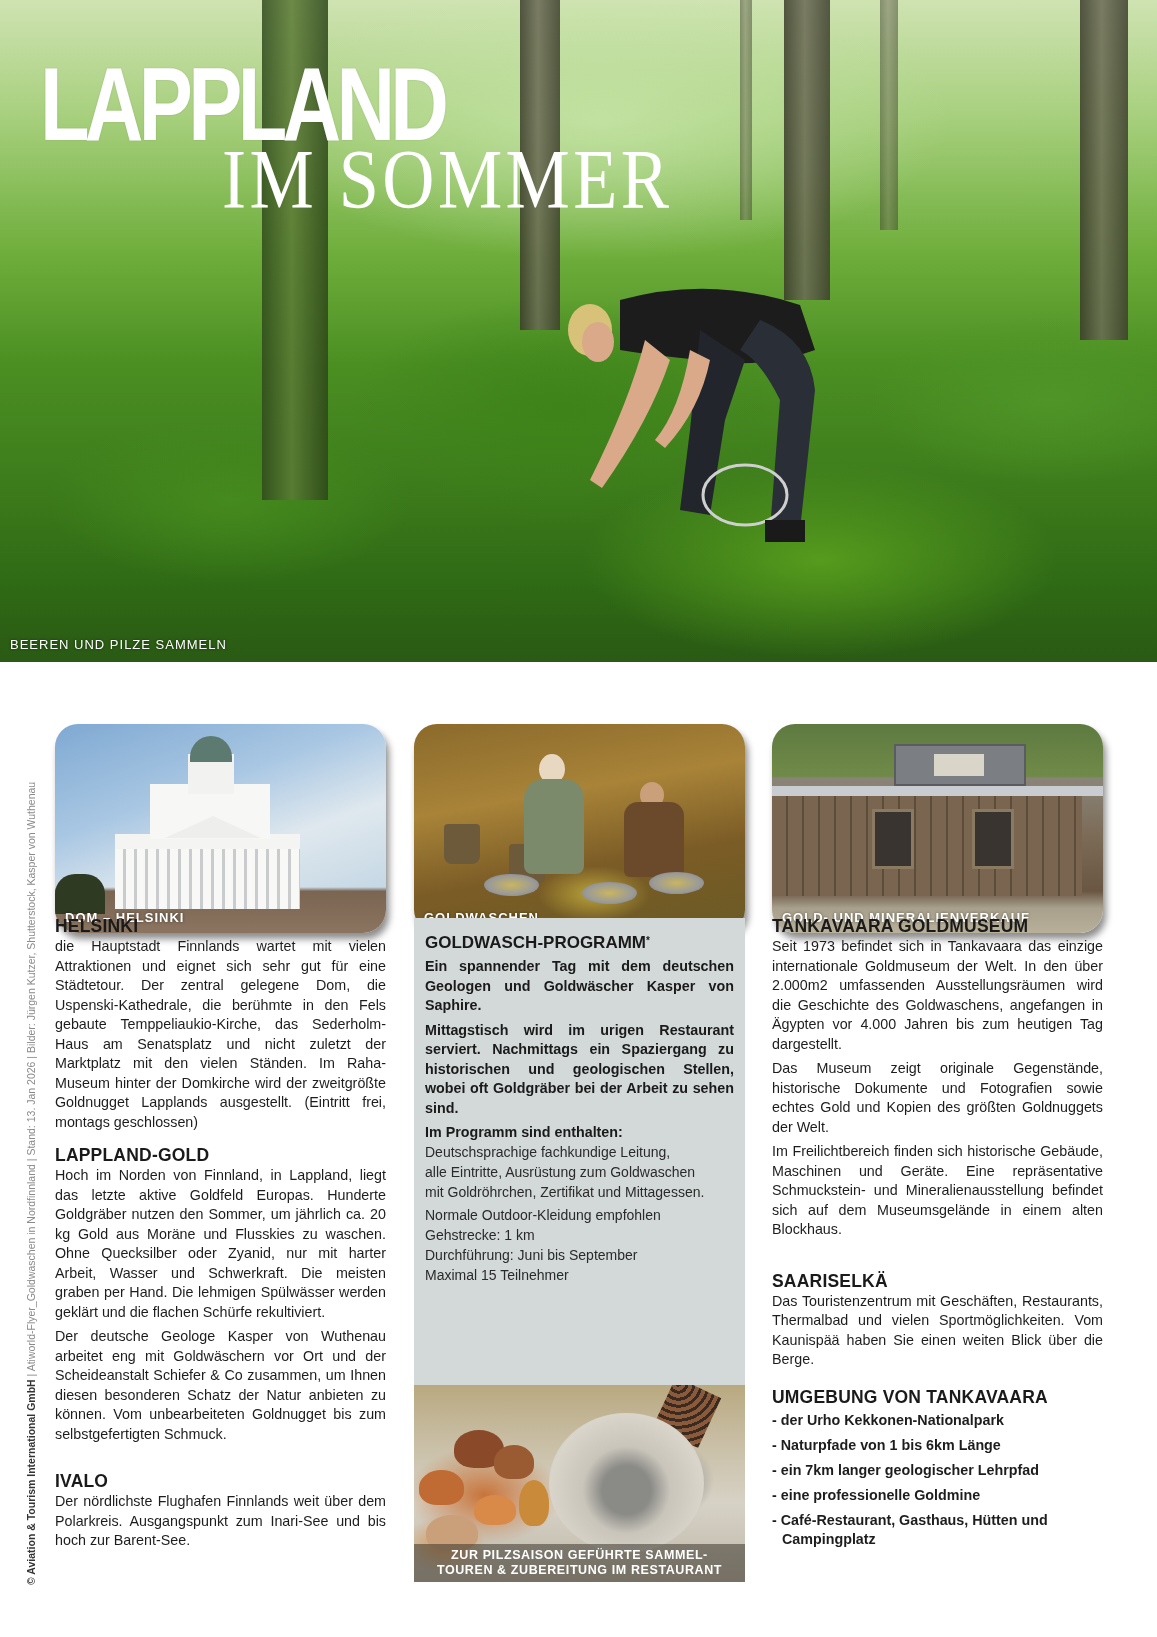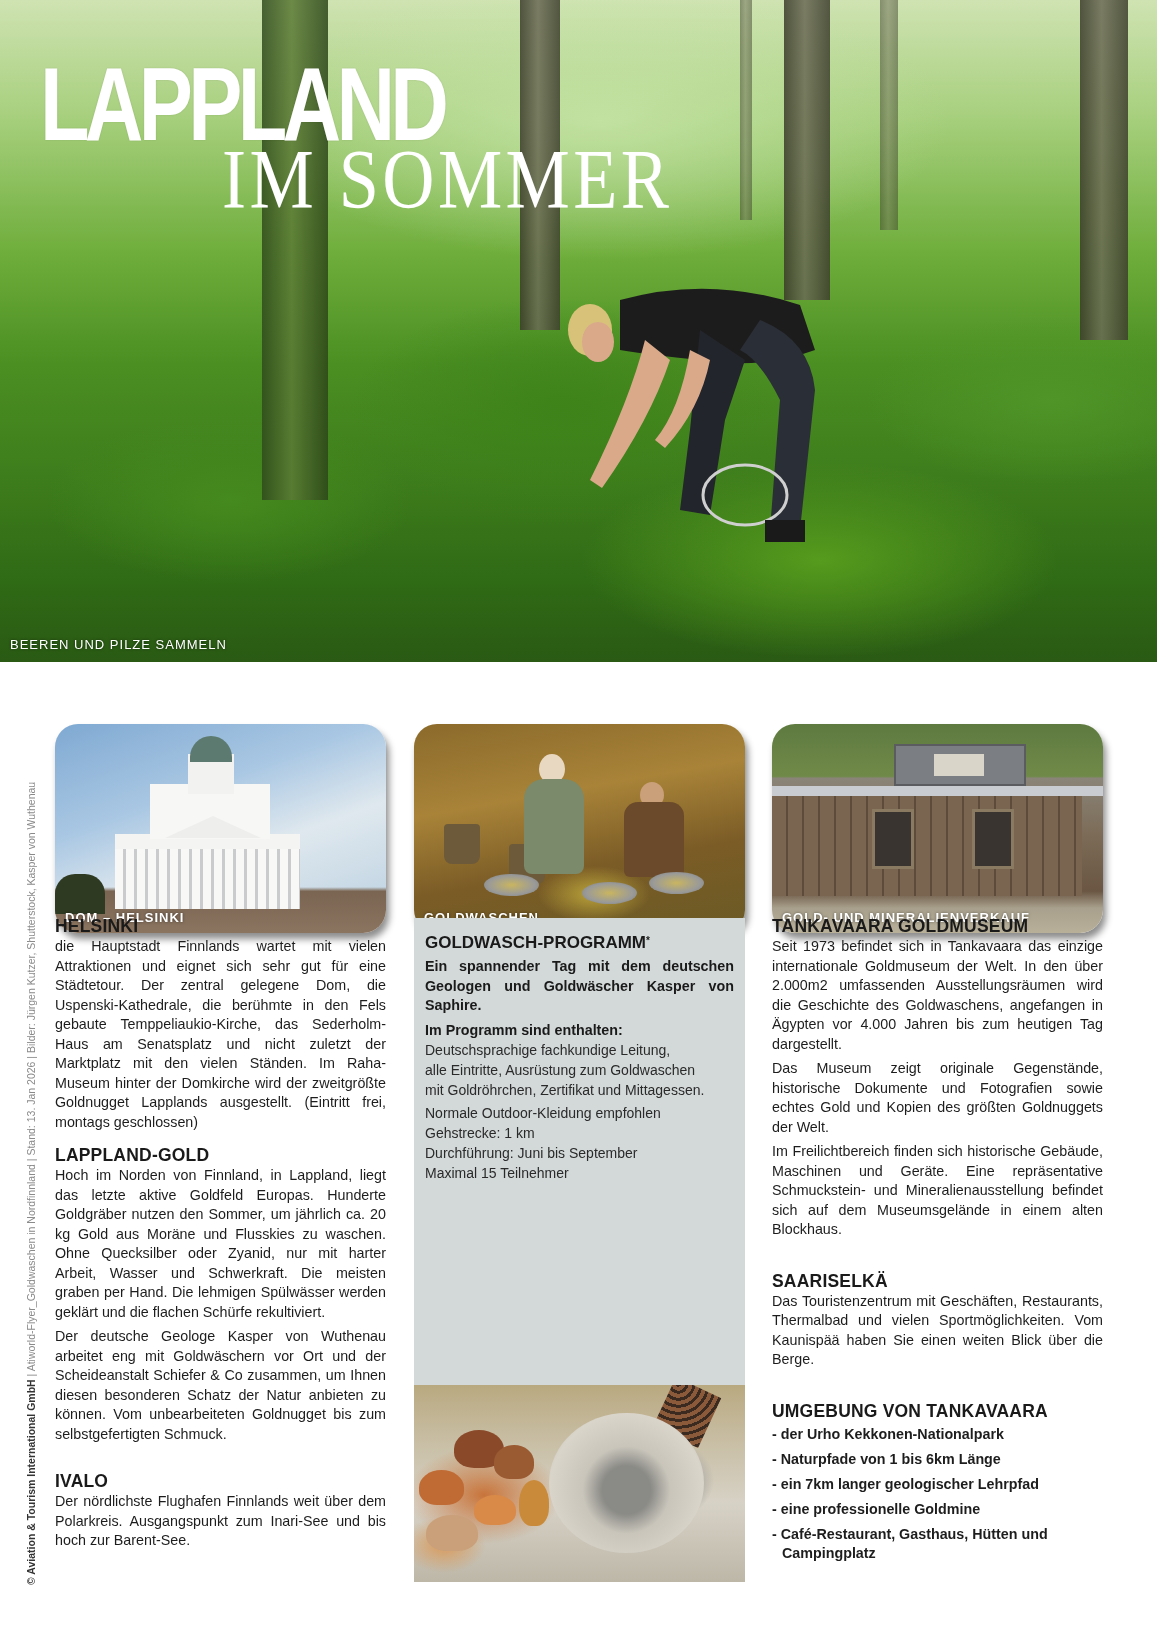--- a/index.html
+++ b/index.html
@@ -208,47 +208,52 @@
   <h2 style="margin-top:12px;">LAPPLAND-GOLD</h2>
   <p>Hoch im Norden von Finnland, in Lappland, liegt das letzte aktive Goldfeld Europas. Hunderte Goldgräber nutzen den Sommer, um jährlich ca. 20 kg Gold aus Moräne und Flusskies zu waschen. Ohne Quecksilber oder Zyanid, nur mit harter Arbeit, Wasser und Schwerkraft. Die meisten graben per Hand. Die lehmigen Spülwässer werden geklärt und die flachen Schürfe rekultiviert.</p>
   <p>Der deutsche Geologe Kasper von Wuthenau arbeitet eng mit Goldwäschern vor Ort und der Scheideanstalt Schiefer &amp; Co zusammen, um Ihnen diesen besonderen Schatz der Natur anbieten zu können. Vom unbearbeiteten Goldnugget bis zum selbstgefertigten Schmuck.</p>
   <h2 style="margin-top:26px;">IVALO</h2>
   <p>Der nördlichste Flughafen Finnlands weit über dem Polarkreis. Ausgangspunkt zum Inari-See und bis hoch zur Barent-See.</p>
 </div>
 
 <div class="gray-box">
   <h2><span>GOLDWASCH-PROGRAMM</span><sup>*</sup></h2>
   <p class="b">Ein spannender Tag mit dem deutschen Geologen und Goldwäscher Kasper von Saphire.</p>
+  <p class="b">Mittagstisch wird im urigen Restaurant serviert. Nachmittags ein Spaziergang zu historischen und geologischen Stellen, wobei oft Goldgräber bei der Arbeit zu sehen sind.</p>
   <div class="incl-h">Im Programm sind enthalten:</div>
   <div class="small">Deutschsprachige fachkundige Leitung,</div>
   <div class="small">alle Eintritte, Ausrüstung zum Goldwaschen</div>
   <div class="small" style="margin-bottom:3px;">mit Goldröhrchen, Zertifikat und Mittagessen.</div>
   <div class="small">Normale Outdoor-Kleidung empfohlen</div>
   <div class="small">Gehstrecke: 1 km</div>
   <div class="small">Durchführung: Juni bis September</div>
   <div class="small">Maximal 15 Teilnehmer</div>
 </div>
 
 <div class="mush">
   <div class="mush-grate"></div>
   <div class="mush-plate"></div>
   <div class="mush-cap" style="left:40px;top:45px;width:50px;height:38px;background:#8a4a2a;"></div>
   <div class="mush-cap" style="left:80px;top:60px;width:40px;height:34px;background:#9a5a32;"></div>
   <div class="mush-cap" style="left:5px;top:85px;width:45px;height:35px;background:#c06a34;"></div>
   <div class="mush-cap" style="left:60px;top:110px;width:42px;height:30px;background:#d98a48;"></div>
   <div class="mush-cap" style="left:12px;top:130px;width:52px;height:36px;background:#c9a07a;"></div>
   <div class="mush-cap" style="left:105px;top:95px;width:30px;height:46px;background:#c98a3a;"></div>
+  <div class="mush-caption">
+    <div>ZUR PILZSAISON GEFÜHRTE SAMMEL-</div>
+    <div>TOUREN &amp; ZUBEREITUNG IM RESTAURANT</div>
+  </div>
 </div>
 
 <div class="col col3">
   <h2>TANKAVAARA GOLDMUSEUM</h2>
   <p>Seit 1973 befindet sich in Tankavaara das einzige internationale Goldmuseum der Welt. In den über 2.000m2 umfassenden Ausstellungsräumen wird die Geschichte des Goldwaschens, angefangen in Ägypten vor 4.000 Jahren bis zum heutigen Tag dargestellt.</p>
   <p>Das Museum zeigt originale Gegenstände, historische Dokumente und Fotografien sowie echtes Gold und Kopien des größten Goldnuggets der Welt.</p>
   <p>Im Freilichtbereich finden sich historische Gebäude, Maschinen und Geräte. Eine repräsentative Schmuckstein- und Mineralienausstellung befindet sich auf dem Museumsgelände in einem alten Blockhaus.</p>
   <h2 style="margin-top:30px;">SAARISELKÄ</h2>
   <p>Das Touristenzentrum mit Geschäften, Restaurants, Thermalbad und vielen Sportmöglichkeiten. Vom Kaunispää haben Sie einen weiten Blick über die Berge.</p>
-  <h2 style="margin-top:30px;margin-bottom:3px;">UMGEBUNG VON TANKAVAARA</h2>
+  <h2 style="margin-top:16px;margin-bottom:3px;">UMGEBUNG VON TANKAVAARA</h2>
   <div class="list-line">- der Urho Kekkonen-Nationalpark</div>
   <div class="list-line">- Naturpfade von 1 bis 6km Länge</div>
   <div class="list-line">- ein 7km langer geologischer Lehrpfad</div>
   <div class="list-line">- eine professionelle Goldmine</div>
   <div class="list-line">- Café-Restaurant, Gasthaus, Hütten und Campingplatz</div>
 </div>
 
 </body></html>

